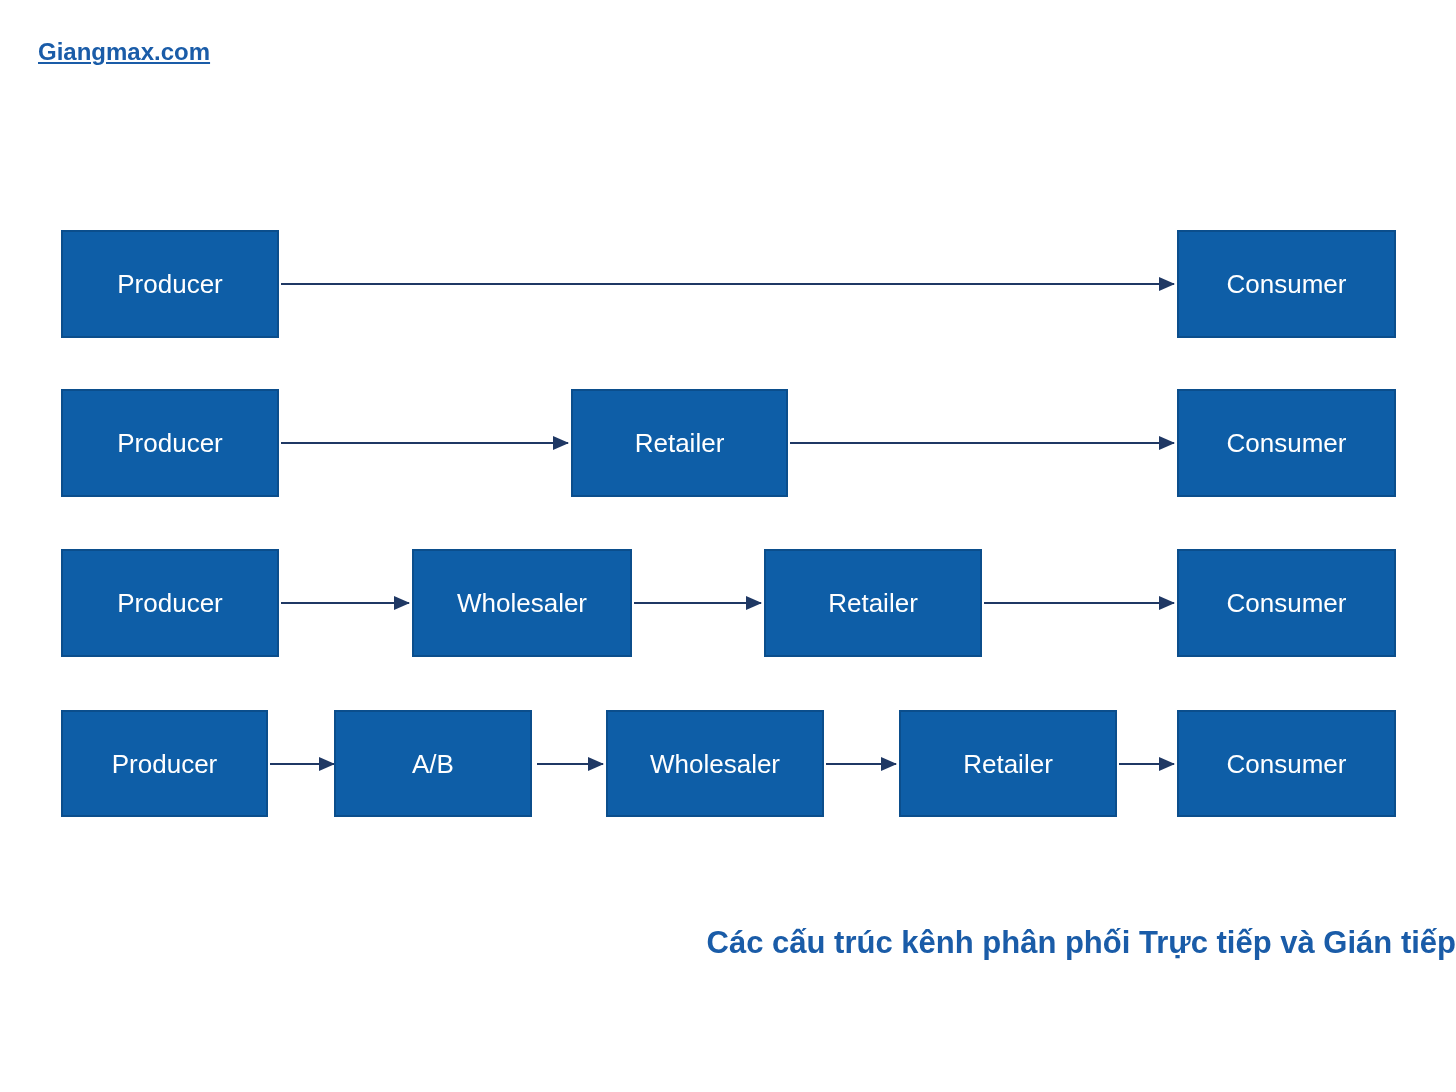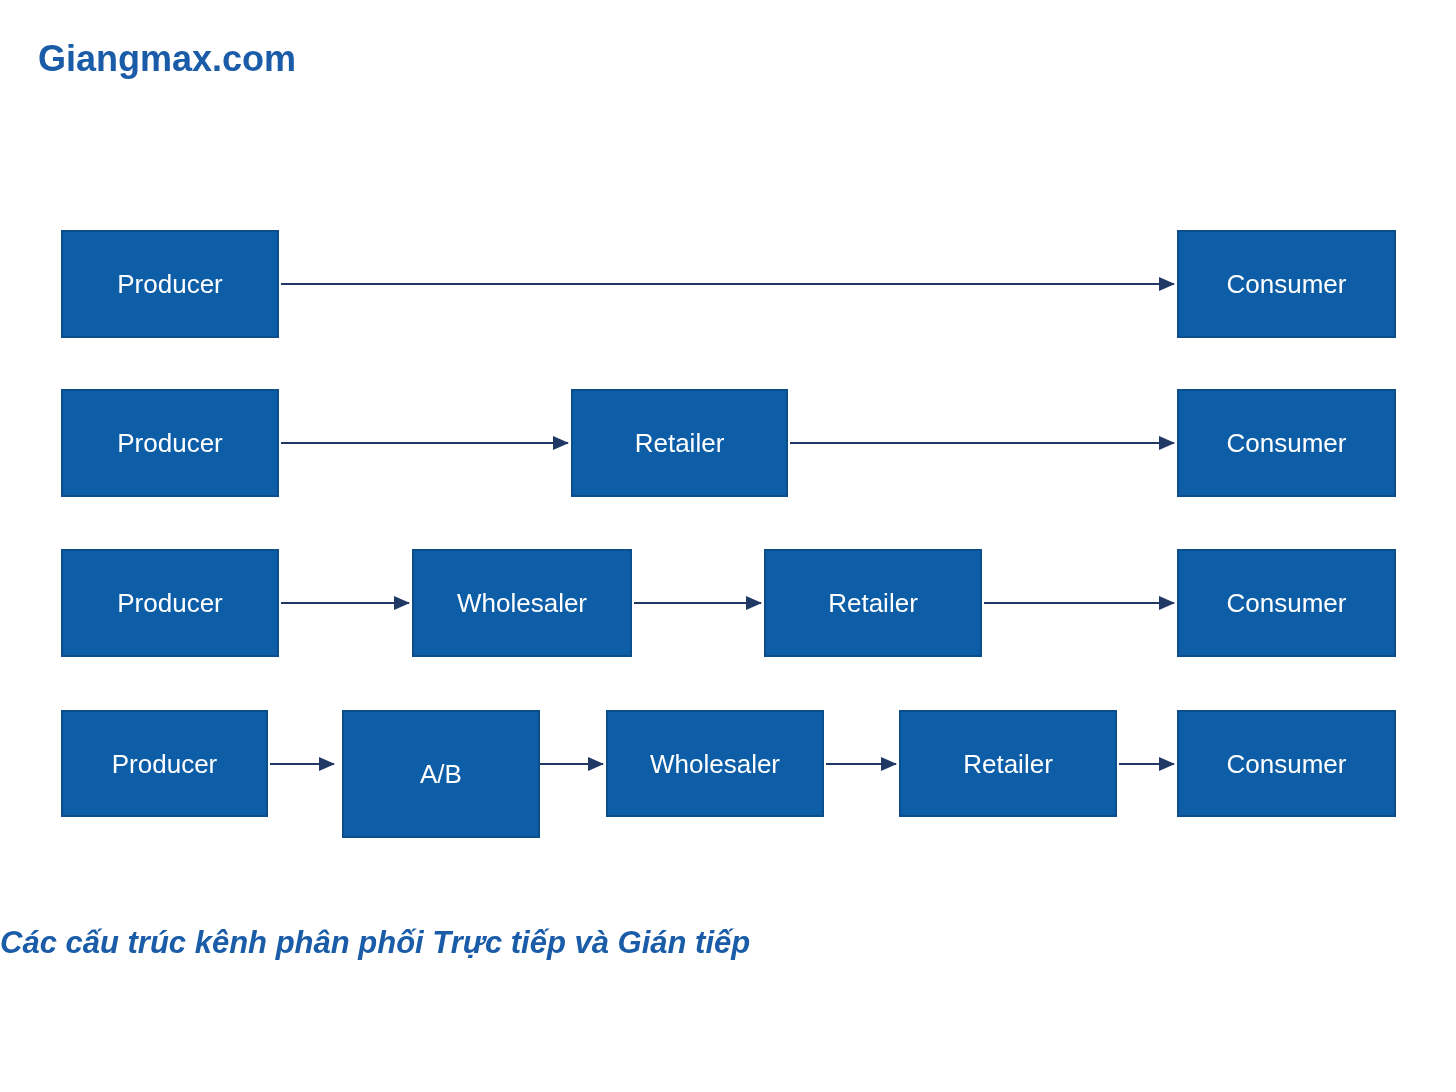--- a/index.html
+++ b/index.html
@@ -17,24 +17,25 @@
     width: 1456px;
     height: 1092px;
     background: var(--background);
     overflow: hidden;
     font-family: "Liberation Sans", sans-serif;
   }
   .brand {
     position: absolute;
     left: 38px;
     top: 38px;
-    font-size: 36px;
+    font-size: 24px;
     font-weight: bold;
     color: var(--accent-text);
     letter-spacing: 0px;
+    text-decoration: underline;
   }
   .node {
     position: absolute;
     background: var(--box-fill);
     border: 2px solid var(--box-border);
     color: var(--box-text);
     display: flex;
     align-items: center;
     justify-content: center;
     font-size: 26px;
@@ -54,25 +55,24 @@
     stroke-width: 2;
   }
   .arrows marker path {
     fill: var(--arrow);
   }
   .caption {
     position: absolute;
     left: 0;
     top: 925px;
     width: 100%;
-    text-align: left;
+    text-align: right;
     font-size: 31px;
     font-weight: bold;
     color: var(--accent-text);
-    font-style: italic;
   }
 </style>
 </head>
 <body>
 
 <div class="canvas">
 
   <div class="brand">Giangmax.com</div>
 
   <svg class="arrows" viewBox="0 0 1456 1092" xmlns="http://www.w3.org/2000/svg">
@@ -103,20 +103,20 @@
   <div class="node" style="left:61px;  top:389px; width:218px; height:108px">Producer</div>
   <div class="node" style="left:571px; top:389px; width:217px; height:108px">Retailer</div>
   <div class="node" style="left:1177px;top:389px; width:219px; height:108px">Consumer</div>
 
   <div class="node" style="left:61px;  top:549px; width:218px; height:108px">Producer</div>
   <div class="node" style="left:412px; top:549px; width:220px; height:108px">Wholesaler</div>
   <div class="node" style="left:764px; top:549px; width:218px; height:108px">Retailer</div>
   <div class="node" style="left:1177px;top:549px; width:219px; height:108px">Consumer</div>
 
   <div class="node" style="left:61px;  top:710px; width:207px; height:107px">Producer</div>
-  <div class="node" style="left:342px; top:710px; width:198px; height:128px">A/B</div>
+  <div class="node" style="left:334px; top:710px; width:198px; height:107px">A/B</div>
   <div class="node" style="left:606px; top:710px; width:218px; height:107px">Wholesaler</div>
   <div class="node" style="left:899px; top:710px; width:218px; height:107px">Retailer</div>
   <div class="node" style="left:1177px;top:710px; width:219px; height:107px">Consumer</div>
 
   <div class="caption">Các cấu trúc kênh phân phối Trực tiếp và Gián tiếp</div>
 
 </div>
 
 </body></html>

